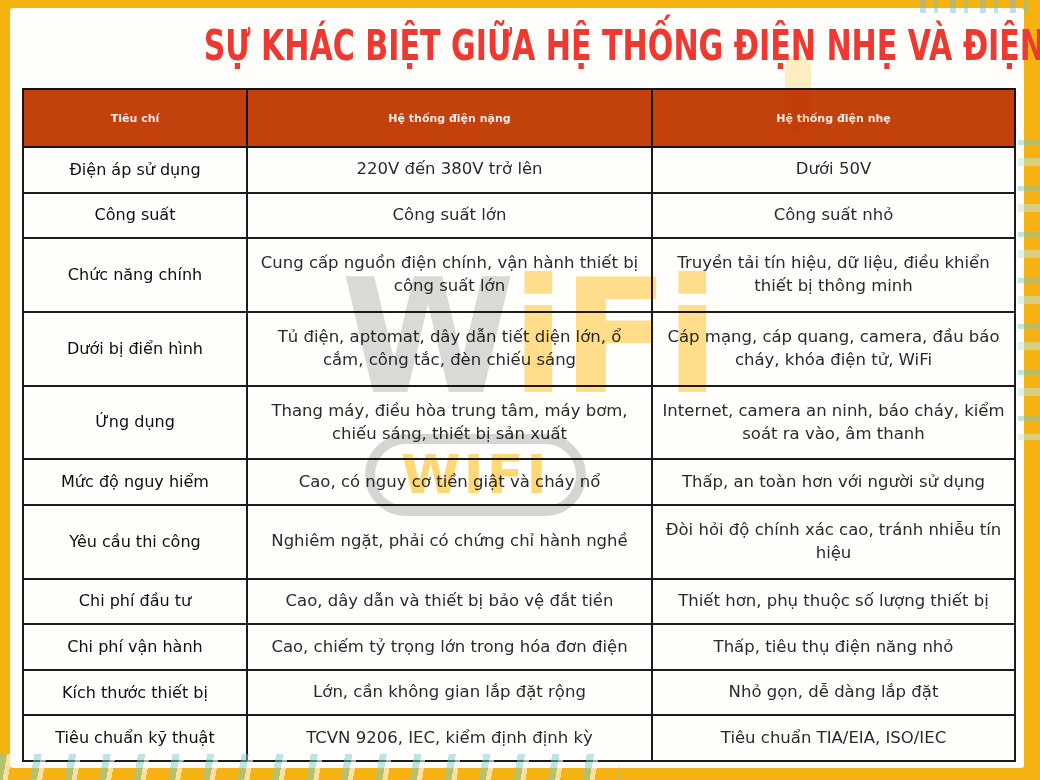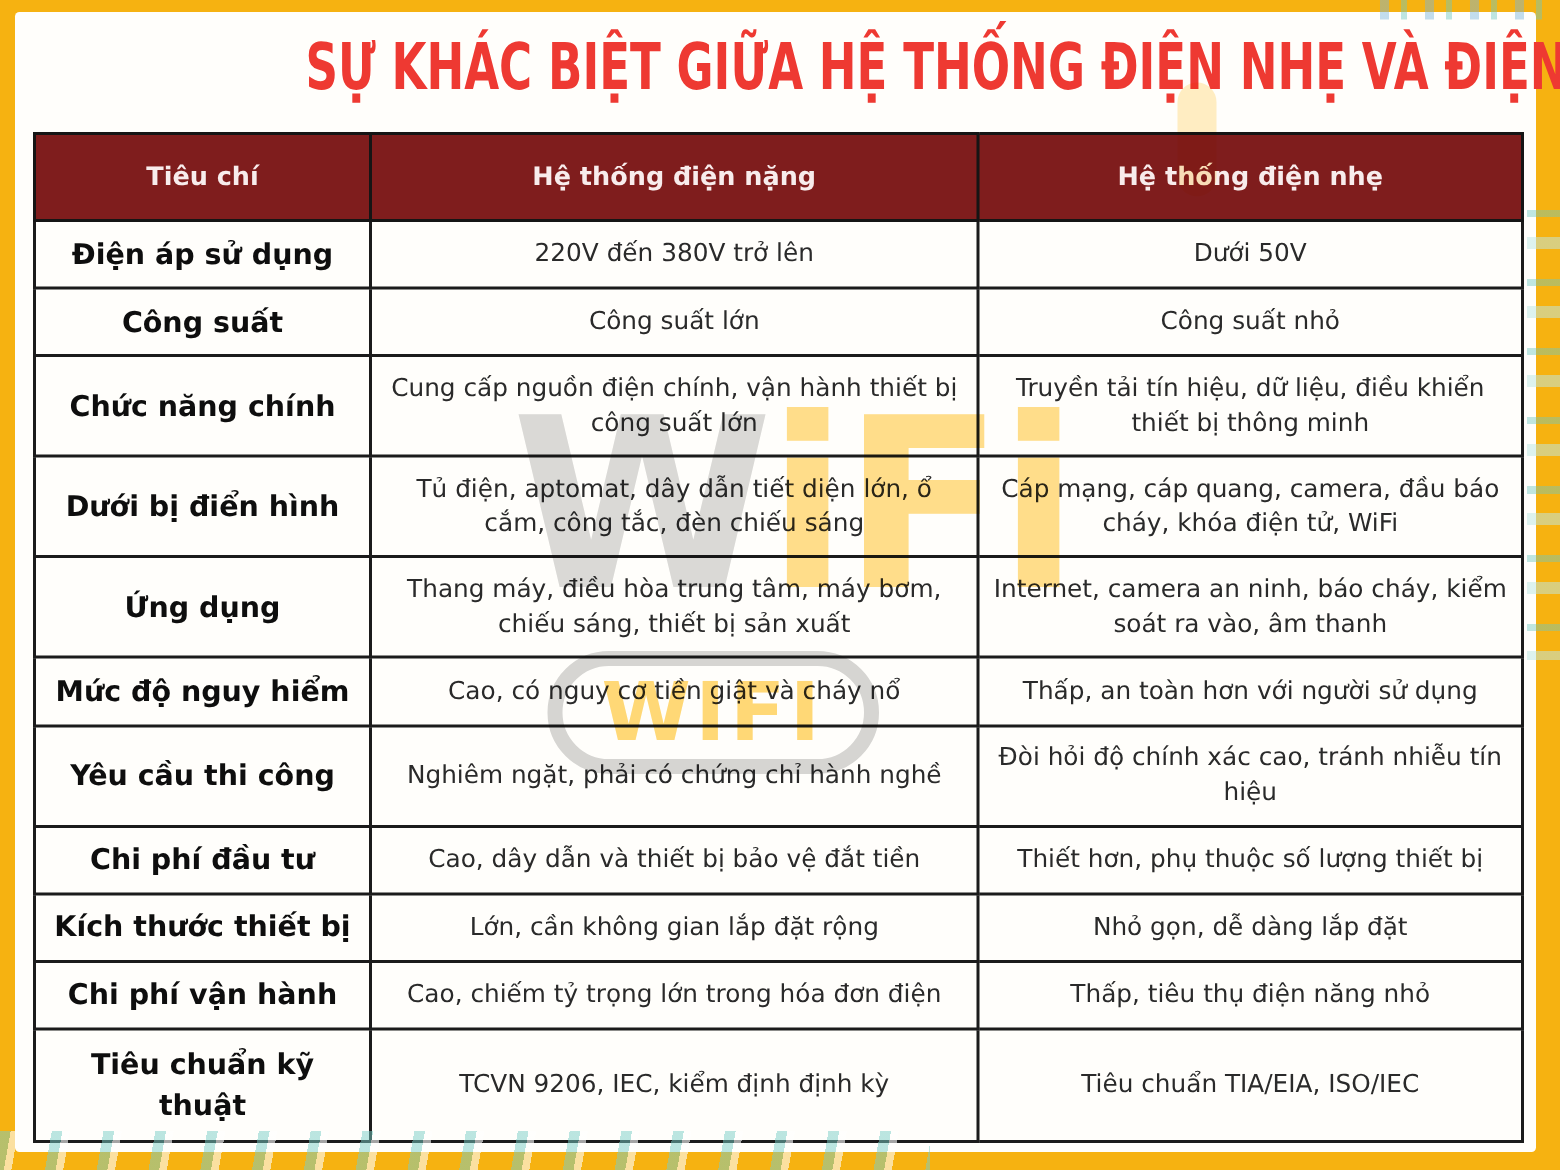--- a/index.html
+++ b/index.html
@@ -25,29 +25,29 @@
   }
   
   table.cmp{
     position:absolute;left:22px;top:88px;width:992px;height:674px;
     border-collapse:collapse;table-layout:fixed;z-index:2;
   }
   table.cmp col.c1{width:224px;}
   table.cmp col.c2{width:405px;}
   table.cmp col.c3{width:363px;}
   table.cmp th{
-    background:#7f1d1d;color:#F8ECEC;font-size:17px;font-weight:bold;
+    background:#c2410c;color:#F8ECEC;font-size:11px;font-weight:bold;
     height:48px;border:2px solid #151515;padding:4px;
   }
   table.cmp td{
     border:2px solid #1b1b1b;text-align:center;vertical-align:middle;
     font-size:16.5px;color:#2A2A2A;padding:6px 8px;line-height:1.38;
     background:transparent;
   }
-  table.cmp td.crit{font-weight:bold;color:#0E0E0E;font-size:19px;}
+  table.cmp td.crit{font-weight:normal;color:#0E0E0E;font-size:16px;}
   
   .watermark{
     position:absolute;left:13px;top:0;width:1040px;height:780px;
     z-index:5;mix-blend-mode:multiply;pointer-events:none;
   }
   .wm-logo{
     position:absolute;left:328px;top:258px;font-size:158px;font-weight:bold;
     line-height:1;letter-spacing:-4px;
   }
   .wm-logo .wm-w{color:#DADADA;}
@@ -142,28 +142,28 @@
         <td class="crit">Yêu cầu thi công</td>
         <td>Nghiêm ngặt, phải có chứng chỉ hành nghề</td>
         <td>Đòi hỏi độ chính xác cao, tránh nhiễu tín hiệu</td>
       </tr>
       <tr>
         <td class="crit">Chi phí đầu tư</td>
         <td>Cao, dây dẫn và thiết bị bảo vệ đắt tiền</td>
         <td>Thiết hơn, phụ thuộc số lượng thiết bị</td>
       </tr>
       <tr>
+        <td class="crit">Chi phí vận hành</td>
+        <td>Cao, chiếm tỷ trọng lớn trong hóa đơn điện</td>
+        <td>Thấp, tiêu thụ điện năng nhỏ</td>
+      </tr>
+      <tr>
         <td class="crit">Kích thước thiết bị</td>
         <td>Lớn, cần không gian lắp đặt rộng</td>
         <td>Nhỏ gọn, dễ dàng lắp đặt</td>
-      </tr>
-      <tr>
-        <td class="crit">Chi phí vận hành</td>
-        <td>Cao, chiếm tỷ trọng lớn trong hóa đơn điện</td>
-        <td>Thấp, tiêu thụ điện năng nhỏ</td>
       </tr>
       <tr>
         <td class="crit">Tiêu chuẩn kỹ thuật</td>
         <td>TCVN 9206, IEC, kiểm định định kỳ</td>
         <td>Tiêu chuẩn TIA/EIA, ISO/IEC</td>
       </tr>
     </tbody>
 </table>
 
 <div class="watermark">

